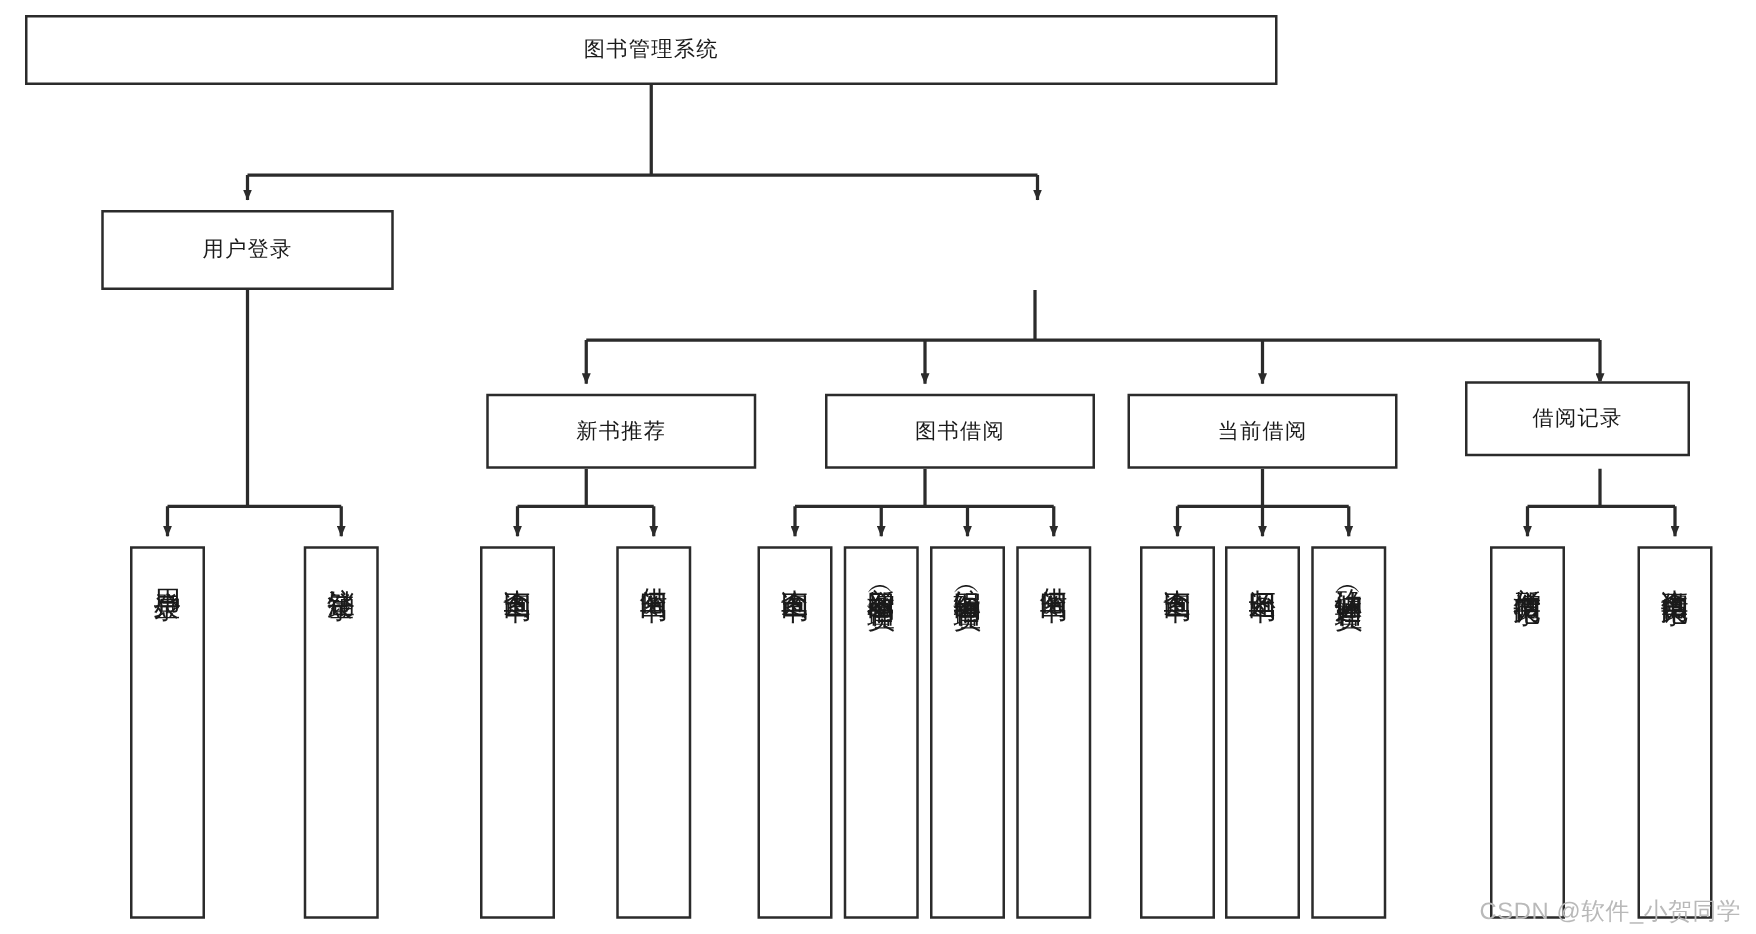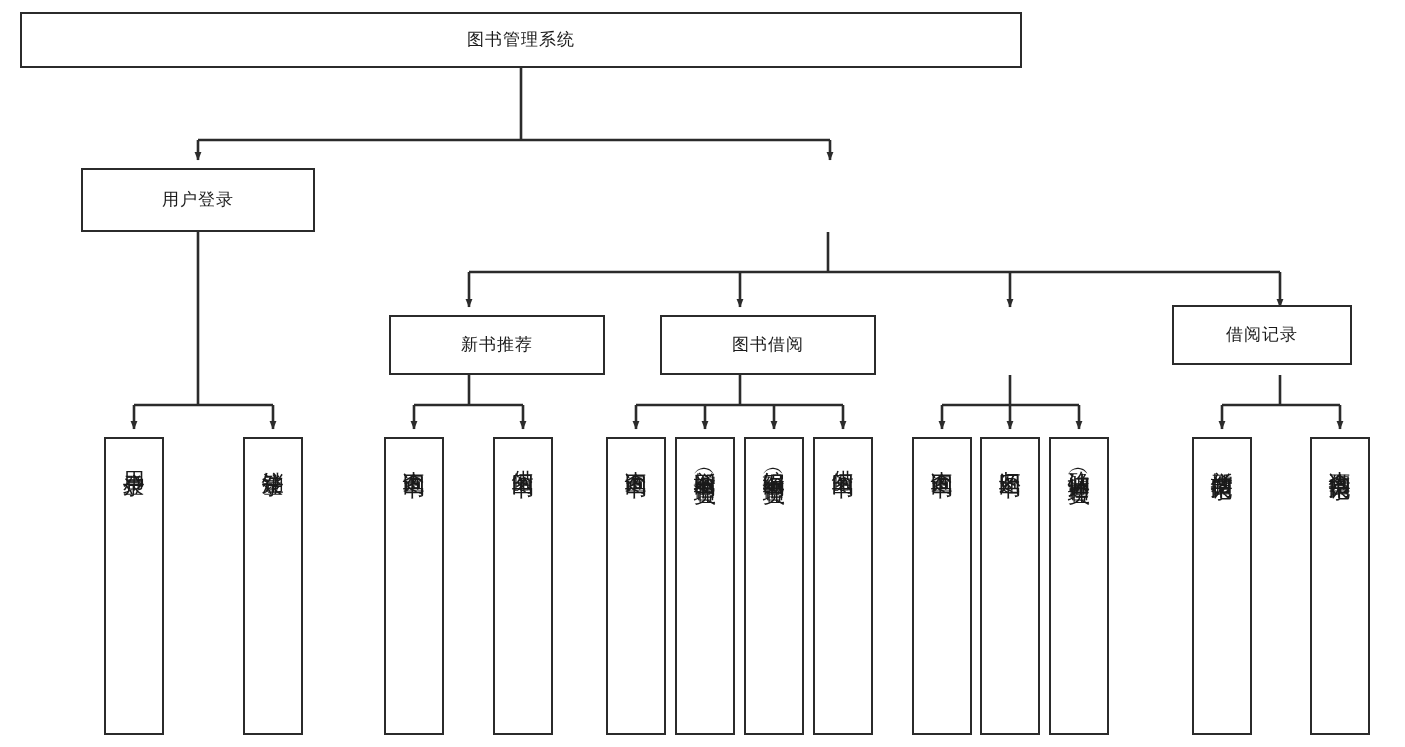--- a/index.html
+++ b/index.html
@@ -131,20 +131,23 @@
   <div class="node horiz" style="left:81px; top:168px; width:234px; height:64px;">
     <span>用户登录</span>
   </div>
 
   <div class="node horiz" style="left:362px; top:315px; width:216px; height:60px;margin-left:27px;">
     <span>新书推荐</span>
   </div>
   <div class="node horiz" style="left:660px; top:315px; width:216px; height:60px;">
     <span>图书借阅</span>
   </div>
+  <div class="node horiz" style="left:902px; top:315px; width:216px; height:60px;">
+    <span>当前借阅</span>
+  </div>
   <div class="node horiz" style="left:1172px; top:305px; width:180px; height:60px;">
     <span>借阅记录</span>
   </div>
 
   <div class="node vert" style="left:104px; top:437px; width:60px; height:298px;">
     <span>用户登录</span>
   </div>
   <div class="node vert" style="left:243px; top:437px; width:60px; height:298px;">
     <span>注销登录</span>
   </div>
@@ -179,14 +182,15 @@
     <span>确认归还（管理员）</span>
   </div>
 
   <div class="node vert" style="left:1192px; top:437px; width:60px; height:298px;">
     <span>新增借阅记录</span>
   </div>
   <div class="node vert" style="left:1310px; top:437px; width:60px; height:298px;">
     <span>查询借阅记录</span>
   </div>
 
+  <div id="watermark">CSDN @软件_小贺同学</div>
 
 </div>
 
 </body></html>

